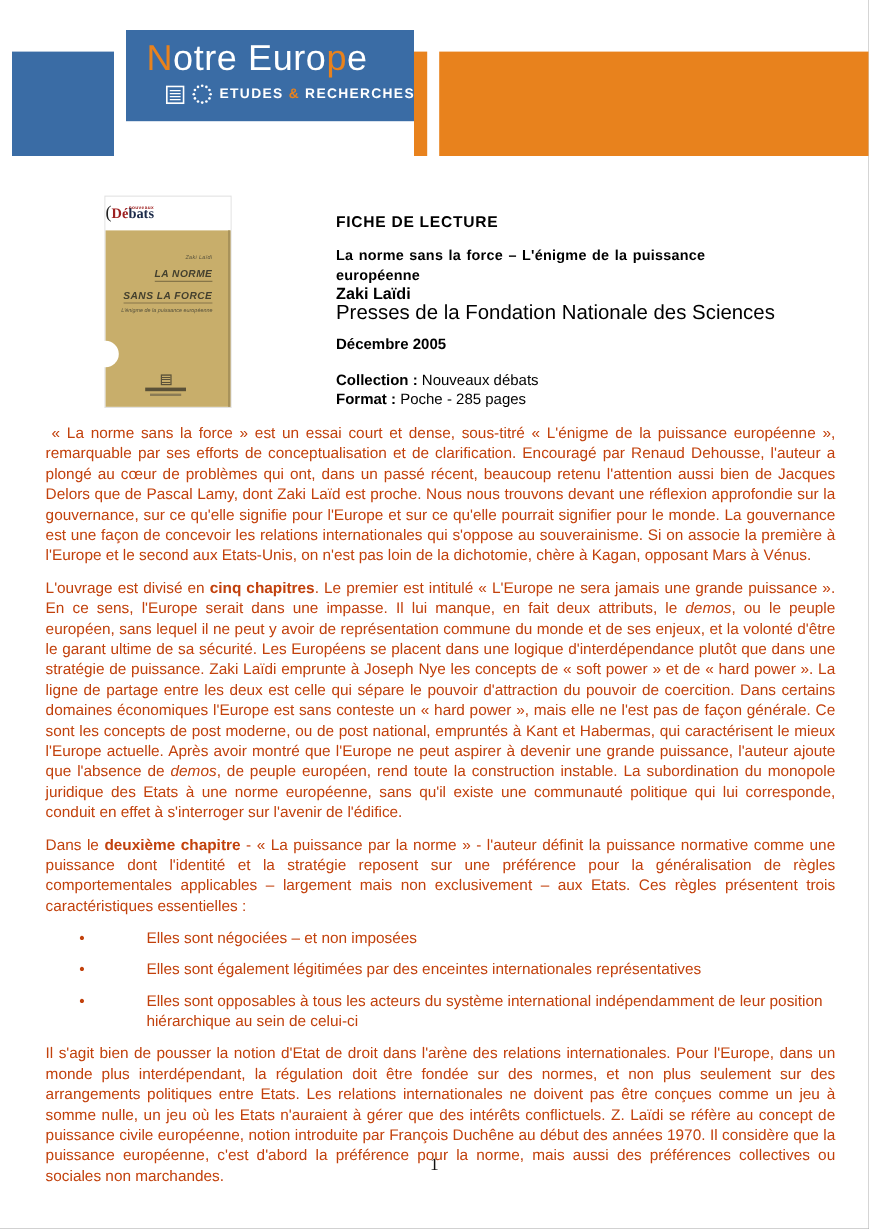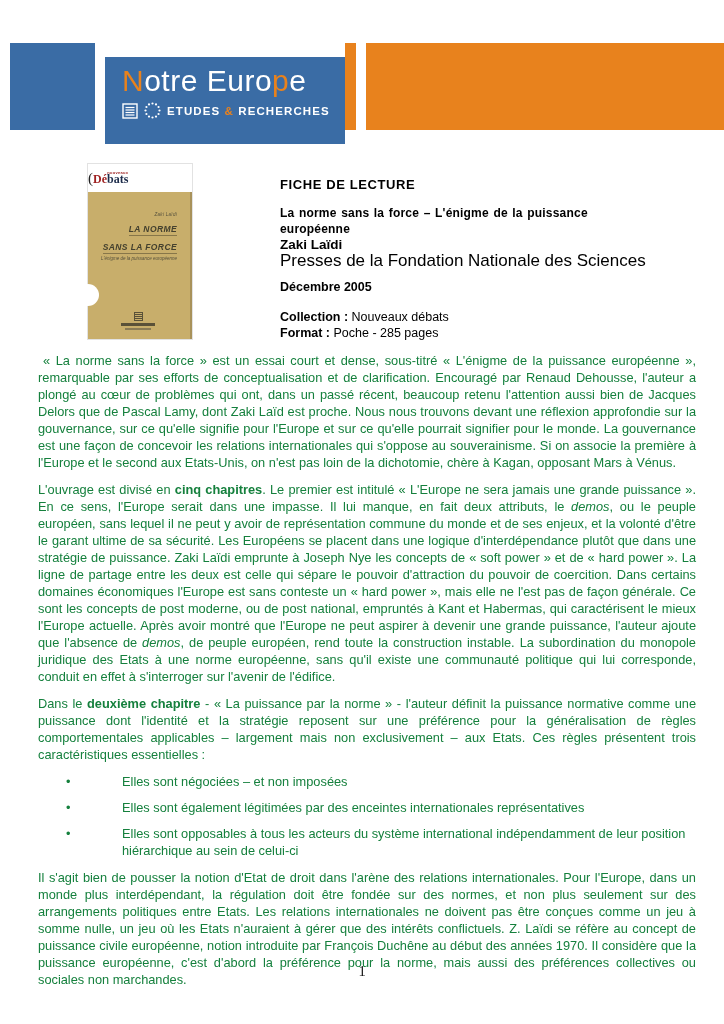--- a/index.html
+++ b/index.html
@@ -9,26 +9,26 @@
     --ink:#000;
   }
   html,body{margin:0;padding:0;background:#888;}
   .page{
     position:relative; width:724px; height:1024px; background:#fff;
     margin:0 auto; overflow:hidden;
     font-family:"Liberation Sans", sans-serif; color:var(--ink);
   }
   
   .hdr-sq{position:absolute;left:10px;top:43px;width:85px;height:87px;background:var(--blue);}
-  .hdr-logo{position:absolute;left:105px;top:57px;width:240px;height:87px;background:var(--blue);box-sizing:border-box;padding:7px 0 0 17px;}
+  .hdr-logo{position:absolute;left:105px;top:25px;width:240px;height:76px;background:var(--blue);box-sizing:border-box;padding:7px 0 0 17px;}
   .hdr-stripe{position:absolute;left:345px;top:43px;width:11px;height:87px;background:var(--orange);}
   .hdr-band{position:absolute;left:366px;top:43px;width:358px;height:87px;background:var(--orange);}
   .brand{font-size:30px;line-height:34px;color:#fff;letter-spacing:.5px;white-space:nowrap;}
   .tagline{display:flex;align-items:center;gap:6px;margin-top:4px;color:#fff;
-           font-size:11.5px;font-weight:bold;letter-spacing:1.1px;white-space:nowrap;}
+           font-size:11.5px;font-weight:bold;letter-spacing:1.1px;white-space:nowrap;margin-left:16px;}
   .tagline svg{display:block;}
   
   .cover{position:absolute;left:87px;top:163px;width:106px;height:177px;background:#fff;
          border:1px solid #e2e2e2;box-sizing:border-box;}
   .cover-top{height:28px;display:flex;align-items:center;justify-content:flex-start;background:#fff;}
   .imprint{position:relative;font-family:"Liberation Serif",serif;font-weight:bold;font-size:12px;line-height:12px;white-space:nowrap;}
   .imprint .paren{color:#222;font-size:15px;font-weight:normal;}
   .imprint .de{color:#9E2121;}
   .imprint .bats{color:#1C2B4A;}
   .imprint .sup{position:absolute;top:-5px;right:0;font-size:4px;letter-spacing:.3px;color:#9E2121;font-family:"Liberation Sans",sans-serif;font-weight:bold;}
@@ -47,21 +47,21 @@
   
   .fiche{position:absolute;left:280px;top:177px;width:434px;}
   .kicker{font-size:13px;font-weight:bold;letter-spacing:.6px;line-height:15px;}
   .f-title{margin-top:14px;font-size:12px;font-weight:bold;line-height:15.5px;letter-spacing:.2px;word-spacing:1px;}
   .f-author{font-size:13.5px;font-weight:bold;line-height:15.5px;}
   .f-pub{font-size:17px;line-height:15.5px;}
   .f-date{margin-top:12px;font-size:12.5px;font-weight:bold;line-height:15px;}
   .f-meta{margin-top:14px;font-size:12.5px;line-height:16px;}
   .f-meta b{font-weight:bold;}
   
-  .doc-body{position:absolute;left:38px;top:352px;width:658px;font-size:12.8px;line-height:17px;color:#15803d;}
+  .doc-body{position:absolute;left:38px;top:352px;width:658px;font-size:12.8px;line-height:17px;color:#c2410c;}
   .doc-body p{margin:0 0 10px 0;text-align:justify;}
   .doc-body p.indent{text-indent:5px;}
   .rb{font-weight:bold;}
   .ri{font-style:italic;}
   .bullets{margin:0 0 10px 0;}
   .bullet{display:flex;padding-left:28px;margin-bottom:9px;}
   .bullet .dot{width:56px;flex:none;}
   .bullet .btxt{flex:1;}
   
   .footer{position:absolute;left:0;top:963px;width:724px;text-align:center;

